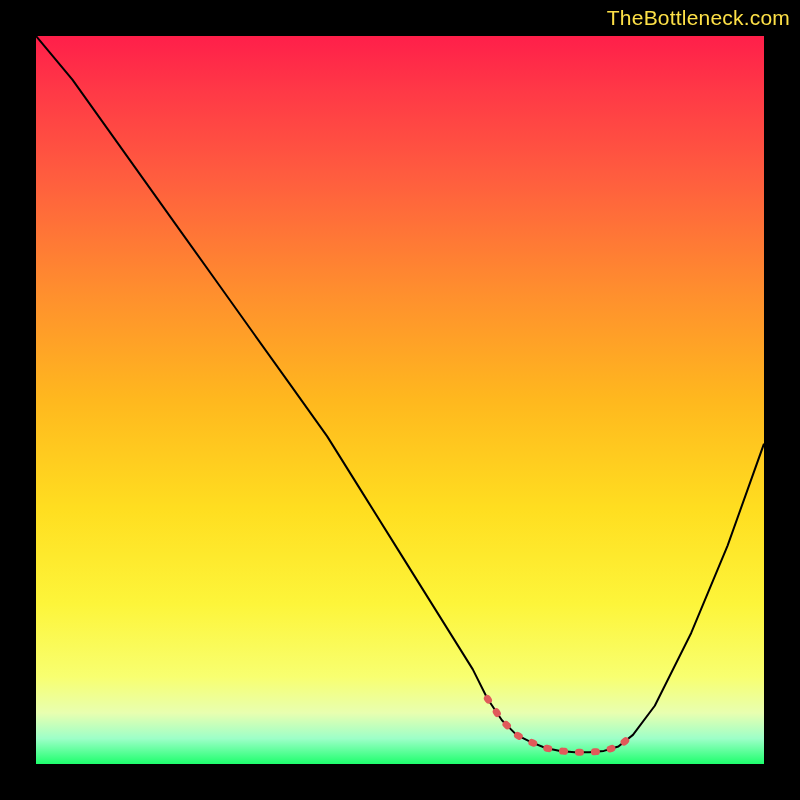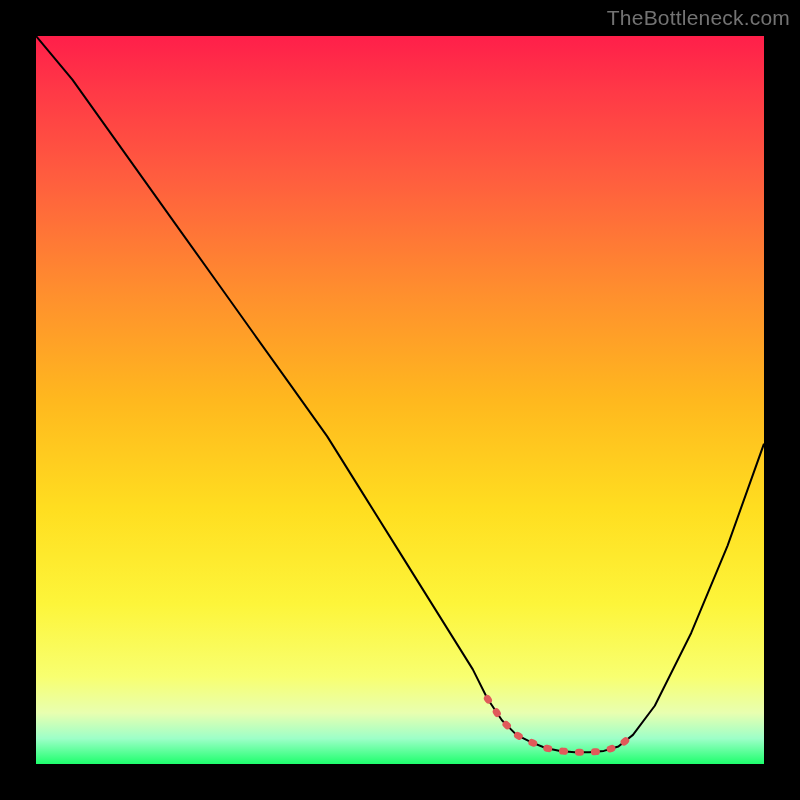--- a/index.html
+++ b/index.html
@@ -8,21 +8,21 @@
     height: 800px;
     background: #000;
     position: relative;
     overflow: hidden;
     font-family: Arial, Helvetica, sans-serif;
   }
   .watermark {
     position: absolute;
     top: 6px;
     right: 10px;
-    color: #737373;
+    color: #fde047;
     font-size: 21px;
     font-weight: 400;
     letter-spacing: 0.2px;
     z-index: 5;
   }
   .plot-area {
     position: absolute;
     left: 36px;
     top: 36px;
     width: 728px;

